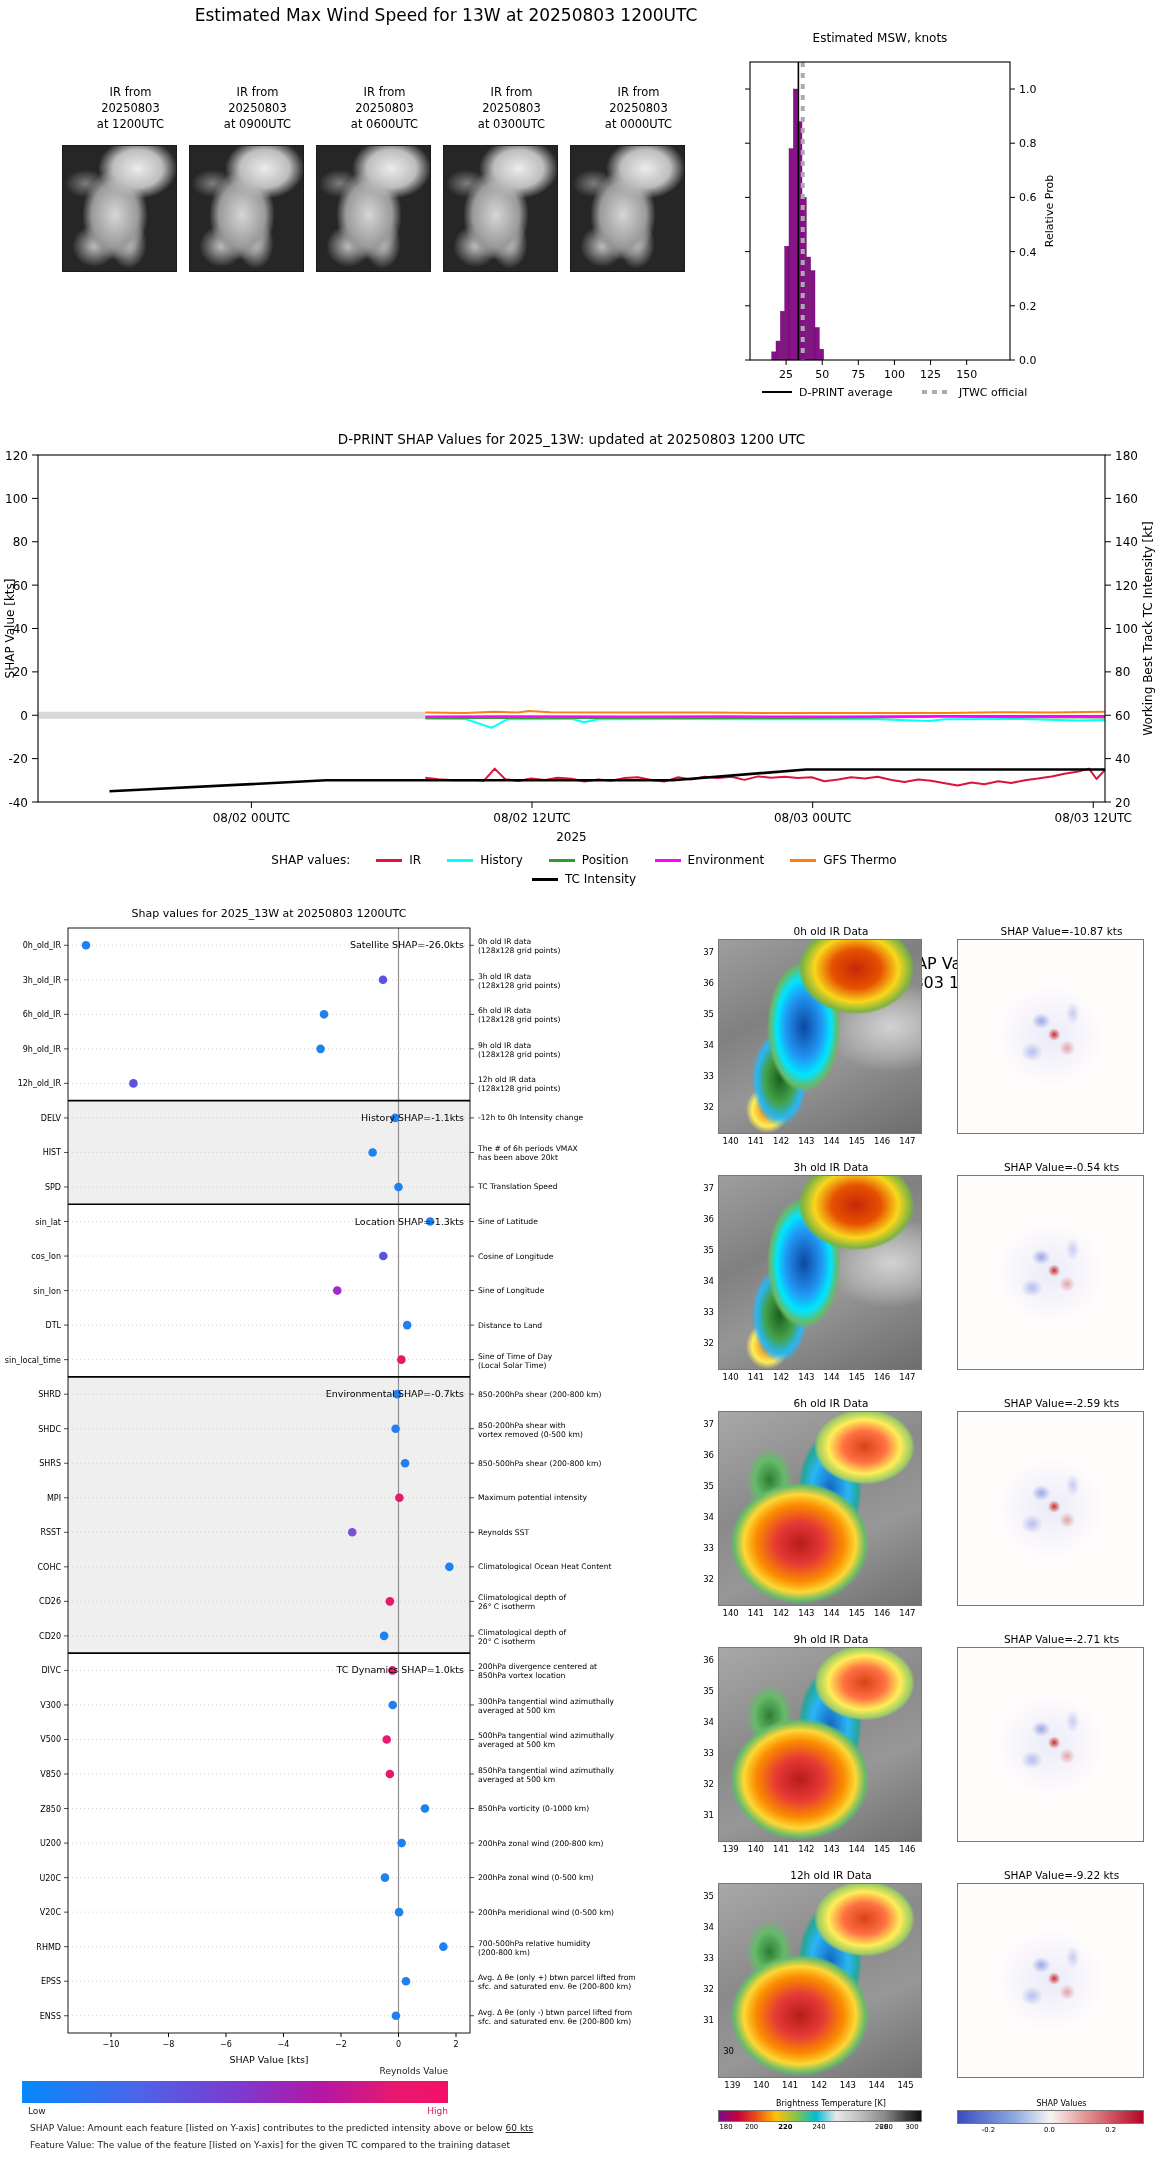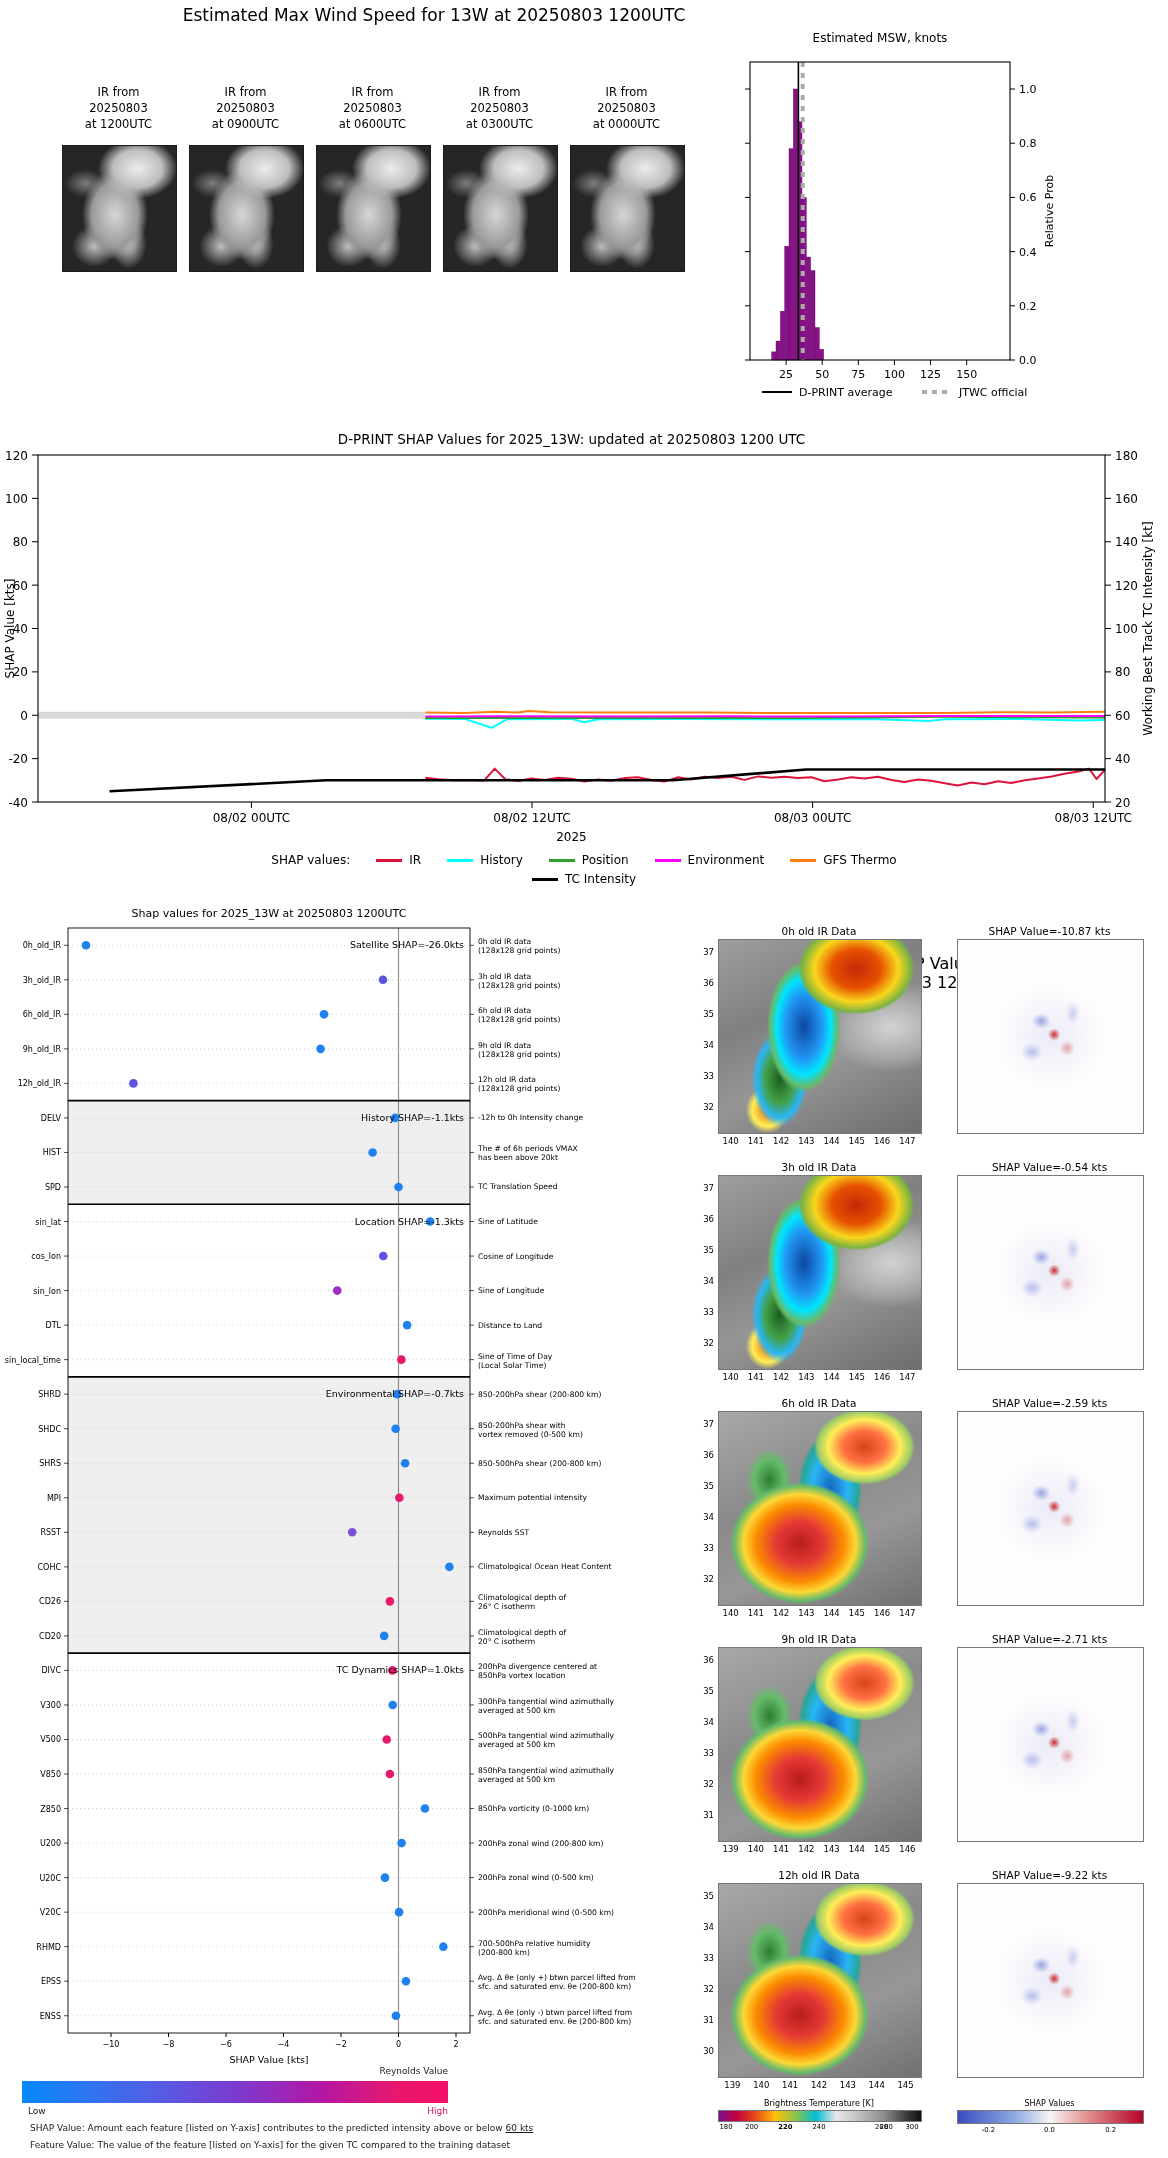--- a/index.html
+++ b/index.html
@@ -1,19 +1,19 @@
 <!DOCTYPE html>
 <html><head>
 <meta charset="utf-8">
 <style>
   html,body{margin:0;padding:0;background:#fff;}
   .fig{position:relative;width:1168px;height:2158px;background:#fff;
        font-family:"DejaVu Sans","Liberation Sans",sans-serif;color:#000;overflow:hidden;}
   .abs{position:absolute;}
-  .ctr{text-align:center;}
+  .ctr{text-align:center;margin-left:12px;}
   .fig-title{left:0;top:5px;width:868px;font-size:17px;}
   .thumb-label{font-size:11.5px;line-height:16px;white-space:pre-line;}
   .thumb{border:1px solid #1a1a1a;
     background:
       radial-gradient(55px 42px at 66% 18%, #ececec 0%, #bdbdbd 45%, rgba(0,0,0,0) 72%),
       radial-gradient(42px 58px at 46% 55%, #d6d6d6 0%, #9a9a9a 55%, rgba(0,0,0,0) 78%),
       radial-gradient(30px 28px at 28% 80%, #c4c4c4 0%, rgba(0,0,0,0) 75%),
       radial-gradient(26px 36px at 58% 78%, #dadada 0%, rgba(0,0,0,0) 70%),
       radial-gradient(30px 20px at 20% 30%, #7d7d7d 0%, rgba(0,0,0,0) 70%),
       #262626;}
@@ -518,21 +518,21 @@
       <div class="abs tick-lab" style="left: 894.375px; top: 1844px; width: 26px; text-align: center;">146</div>
       <div class="abs ctr" style="left: 718px; top: 1869px; width: 202px; font-size: 10.5px;">12h old IR Data</div>
       <div class="abs ctr" style="left: 957px; top: 1869px; width: 185px; font-size: 10.5px;">SHAP Value=-9.22 kts</div>
       <div class="abs map irB" style="left: 718px; top: 1883px; width: 202px; height: 193px;"></div>
       <div class="abs map shapmap" style="left: 957px; top: 1883px; width: 185px; height: 193px;"></div>
       <div class="abs tick-lab" style="left: 692px; top: 1891px; width: 22px; text-align: right;">35</div>
       <div class="abs tick-lab" style="left: 692px; top: 1922px; width: 22px; text-align: right;">34</div>
       <div class="abs tick-lab" style="left: 692px; top: 1953px; width: 22px; text-align: right;">33</div>
       <div class="abs tick-lab" style="left: 692px; top: 1984px; width: 22px; text-align: right;">32</div>
       <div class="abs tick-lab" style="left: 692px; top: 2015px; width: 22px; text-align: right;">31</div>
-      <div class="abs tick-lab" style="left: 692px; top: 2046px; width: 22px; text-align: right;">30</div>
+      <div class="abs tick-lab" style="left: 712px; top: 2046px; width: 22px; text-align: right;">30</div>
       <div class="abs tick-lab" style="left: 719.429px; top: 2080px; width: 26px; text-align: center;">139</div>
       <div class="abs tick-lab" style="left: 748.286px; top: 2080px; width: 26px; text-align: center;">140</div>
       <div class="abs tick-lab" style="left: 777.143px; top: 2080px; width: 26px; text-align: center;">141</div>
       <div class="abs tick-lab" style="left: 806px; top: 2080px; width: 26px; text-align: center;">142</div>
       <div class="abs tick-lab" style="left: 834.857px; top: 2080px; width: 26px; text-align: center;">143</div>
       <div class="abs tick-lab" style="left: 863.714px; top: 2080px; width: 26px; text-align: center;">144</div>
       <div class="abs tick-lab" style="left: 892.571px; top: 2080px; width: 26px; text-align: center;">145</div>
     </div>
 
   <div class="abs ctr cb-title" style="left:718px;top:2099px;width:202px;">Brightness Temperature [K]</div>

